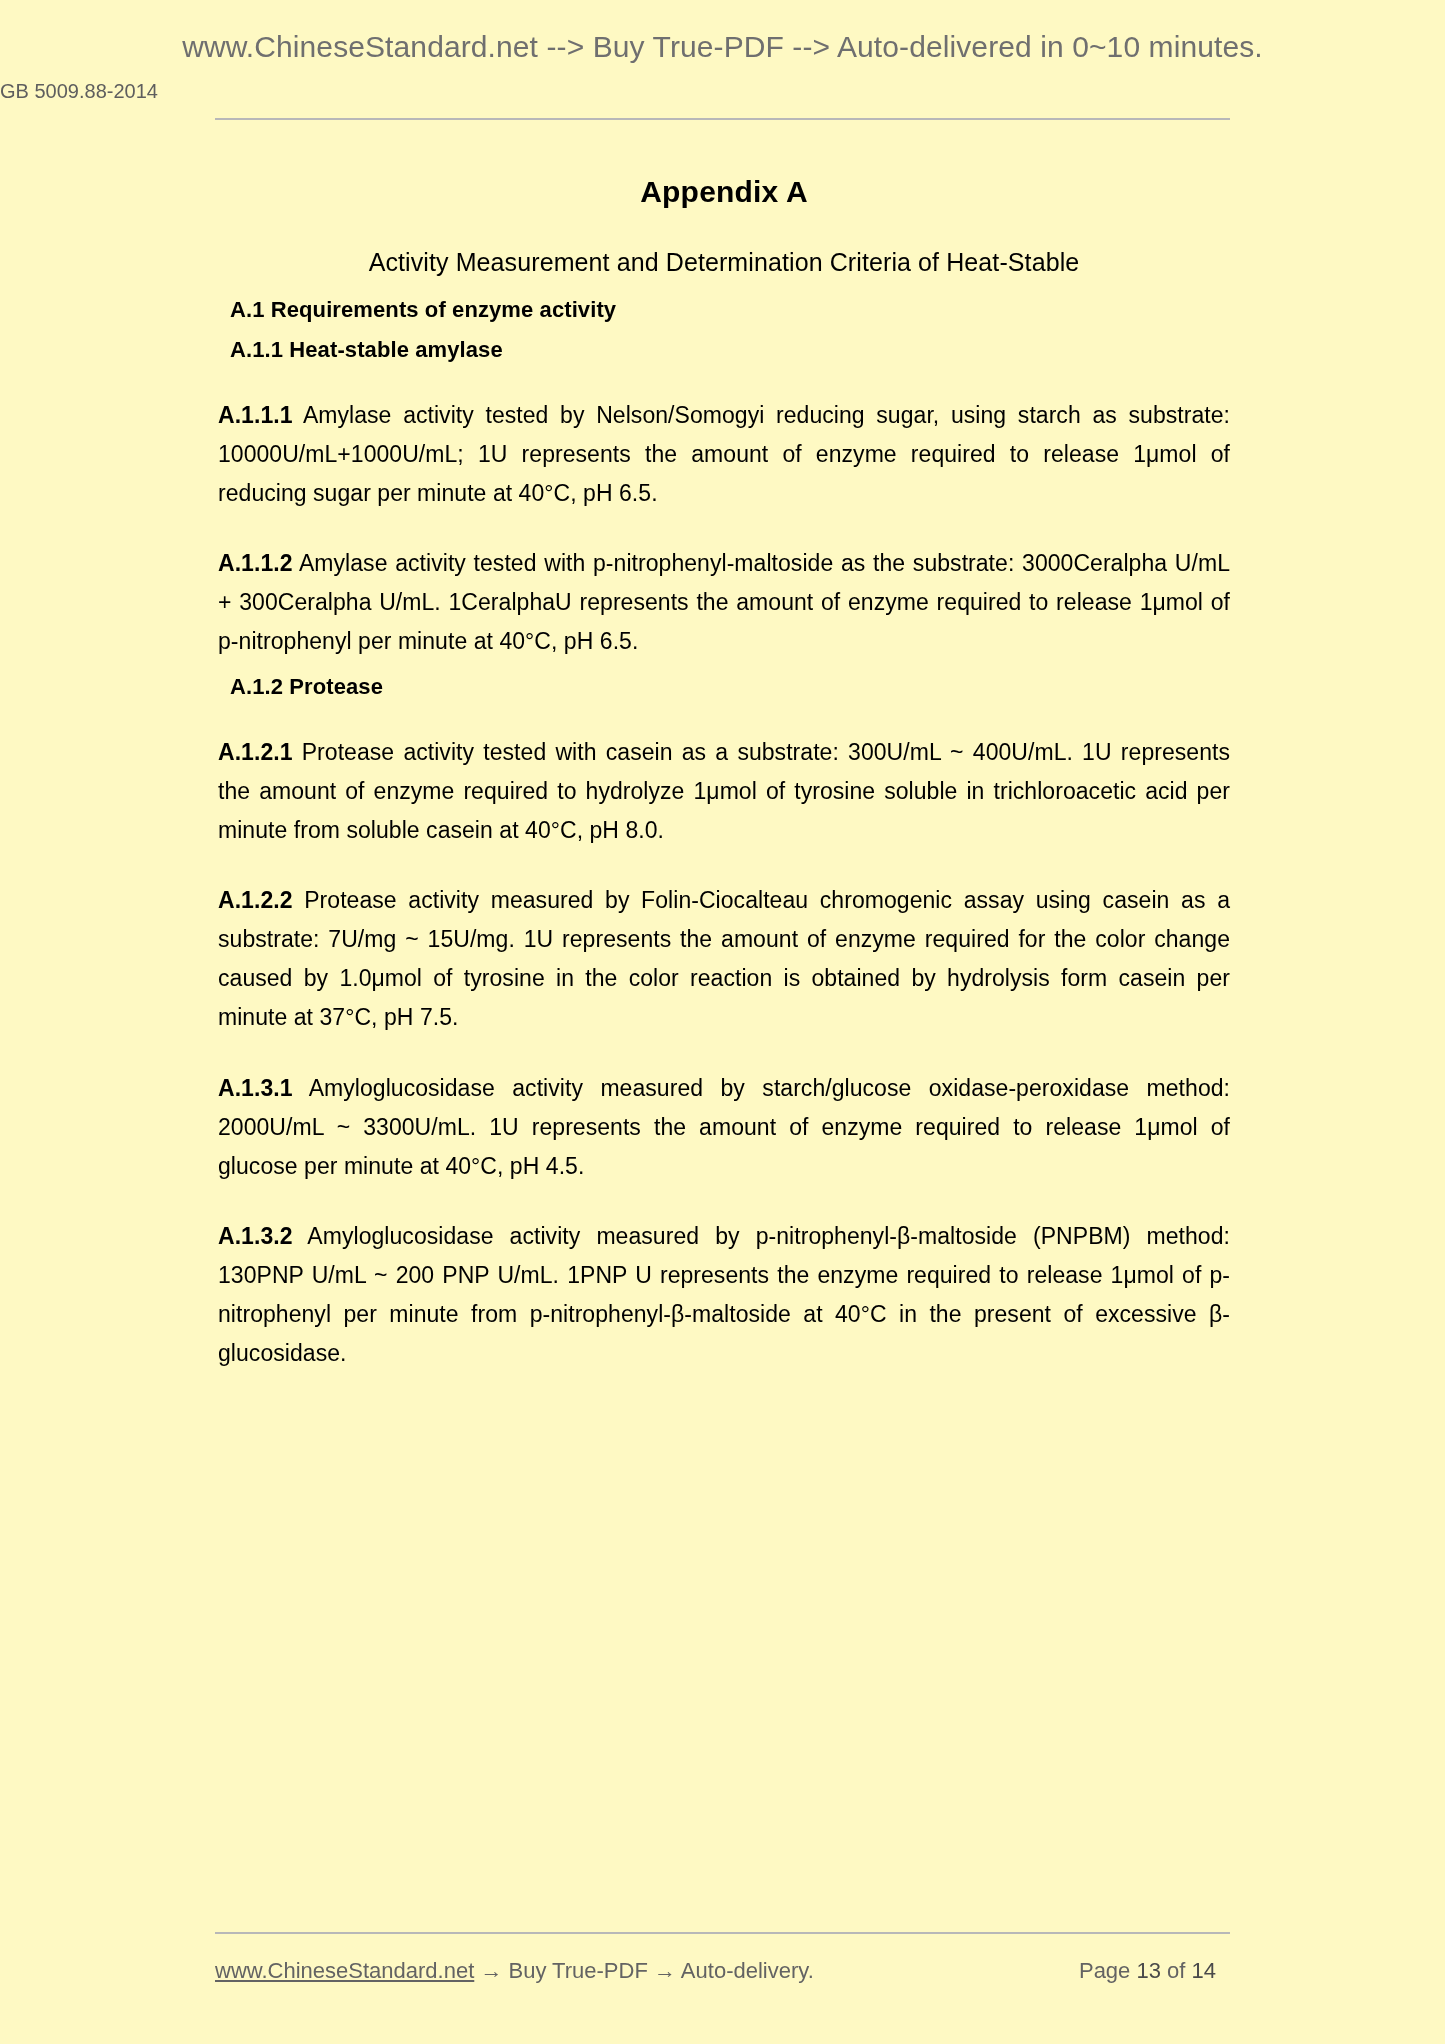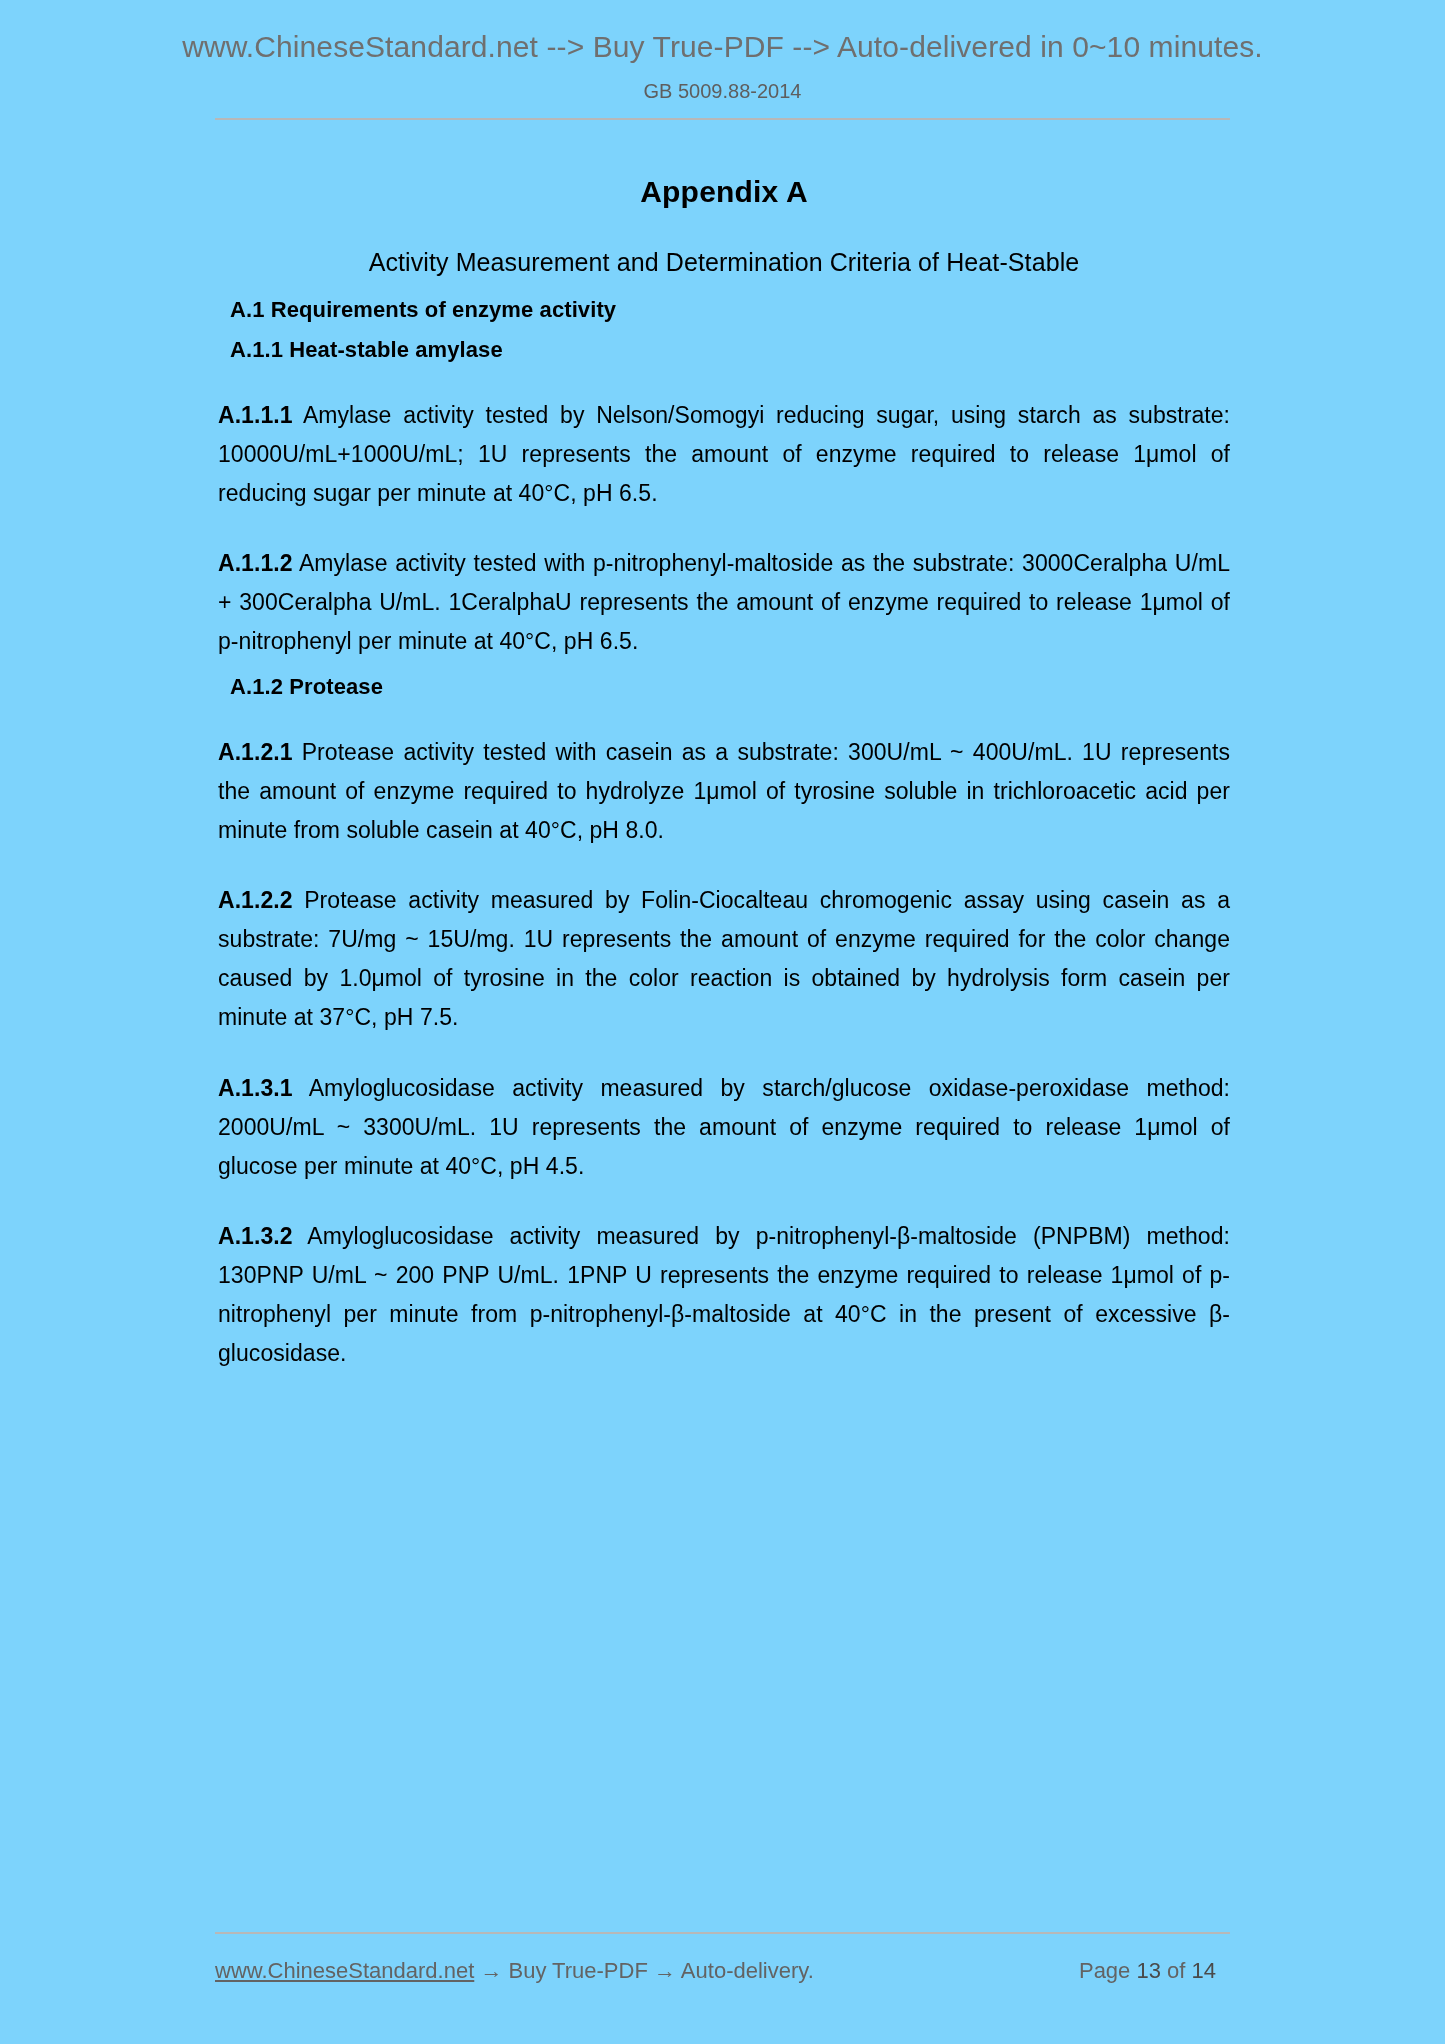--- a/index.html
+++ b/index.html
@@ -8,21 +8,21 @@
     background: #ffffff;
   }
   body {
     font-family: "Liberation Sans", sans-serif;
     color: #000000;
   }
   .page {
     position: relative;
     width: 1445px;
     height: 2044px;
-    background: #7dd3fc;
+    background: #fef9c3;
     box-sizing: border-box;
     overflow: hidden;
   }
 
   
   .promo-banner {
     position: absolute;
     top: 30px;
     left: 0;
     right: 0;
@@ -30,21 +30,20 @@
     font-size: 30px;
     color: #6f6f6f;
     letter-spacing: 0.1px;
     white-space: nowrap;
   }
   .doc-code {
     position: absolute;
     top: 80px;
     left: 0;
     right: 0;
-    text-align: center;
     font-size: 20px;
     color: #5e5e5e;
   }
   .header-rule {
     position: absolute;
     top: 118px;
     left: 215px;
     width: 1015px;
     height: 2px;
     background: #b8b8b8;

